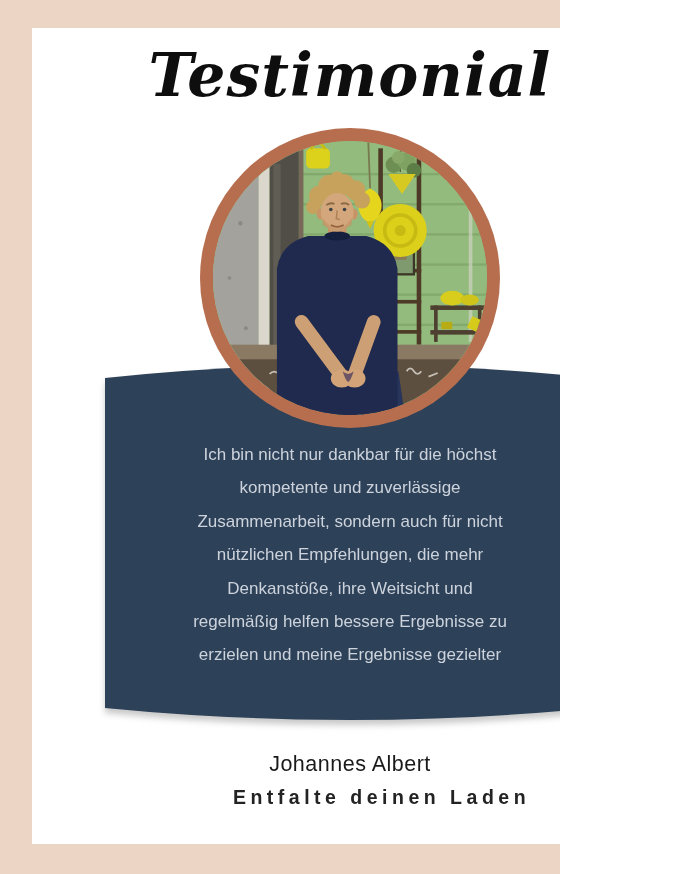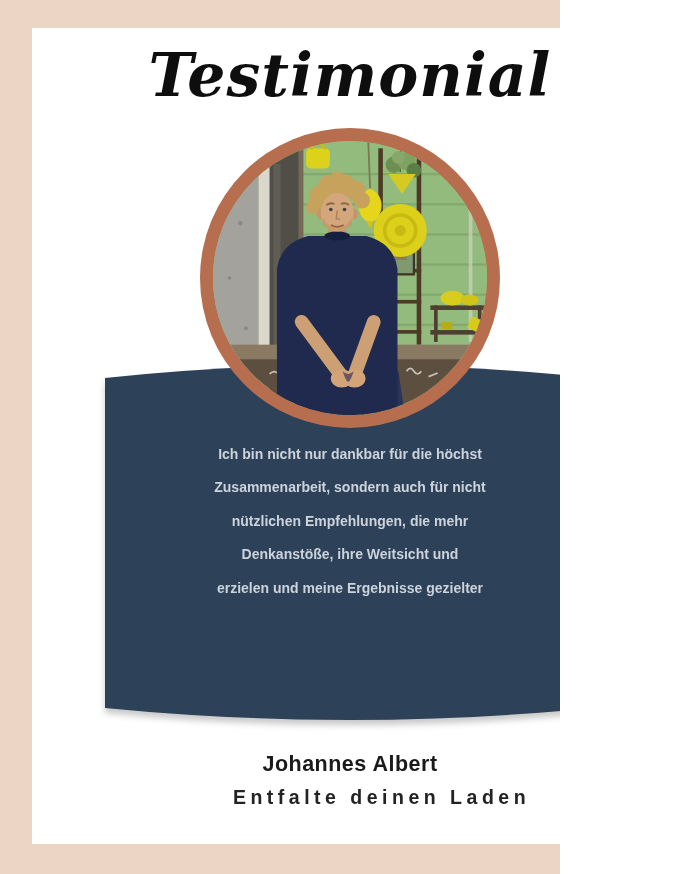--- a/index.html
+++ b/index.html
@@ -29,37 +29,37 @@
     color:var(--title-color);
   }
   .panel-wrap{
     position:absolute;left:105px;top:360px;width:490px;height:372px;
     filter:drop-shadow(0 5px 3px rgba(110,110,110,0.38));
   }
   .panel-wrap svg{display:block;}
   .quote{
     position:absolute;left:105px;top:438px;width:490px;
     text-align:center;
-    font-size:14px;line-height:33.4px;font-weight:700;
+    font-size:17px;line-height:33.4px;font-weight:400;
     color:var(--quote-text-color);
   }
   .photo-ring{
     position:absolute;left:200px;top:128px;width:300px;height:300px;
     border-radius:50%;
     background:var(--ring-color);
     display:flex;align-items:center;justify-content:center;
   }
   .photo{
     width:274px;height:274px;border-radius:50%;overflow:hidden;
     background:#94bb7e;
   }
   .photo svg{display:block;}
   .author{
     position:absolute;left:0;top:752px;width:700px;text-align:center;
-    font-size:21.5px;font-weight:700;color:#1a1a1a;letter-spacing:0.5px;
+    font-size:21.5px;font-weight:400;color:#1a1a1a;letter-spacing:0.5px;
   }
   .company{
     position:absolute;left:8px;top:786px;width:700px;text-align:center;
     font-size:19.5px;font-weight:700;color:#232323;letter-spacing:4.5px;padding-left:47px;
   }
 </style>
 </head>
 <body>
 
 <div id="page">
@@ -186,21 +186,23 @@
         <path d="M176,198 L155,256" stroke="#cd9f74" stroke-width="15" stroke-linecap="round"></path>
         <ellipse cx="141" cy="260" rx="12" ry="10" fill="#d2a478"></ellipse>
         <ellipse cx="155" cy="260" rx="12" ry="10" fill="#d2a478"></ellipse>
         <path d="M142,252 q6,6 12,0 q-3,10 -6,12 q-3,-2 -6,-12" fill="#6b5564"></path>
       </svg>
     </div>
   </div>
 
   <div class="quote">
     <div>Ich bin nicht nur dankbar für die höchst</div>
+    <div>kompetente und zuverlässige</div>
     <div>Zusammenarbeit, sondern auch für nicht</div>
     <div>nützlichen Empfehlungen, die mehr</div>
     <div>Denkanstöße, ihre Weitsicht und</div>
+    <div>regelmäßig helfen bessere Ergebnisse zu</div>
     <div>erzielen und meine Ergebnisse gezielter</div>
   </div>
 
   <div class="author">Johannes Albert</div>
   <div class="company">Entfalte deinen Laden</div>
 </div>
 
 </body></html>

